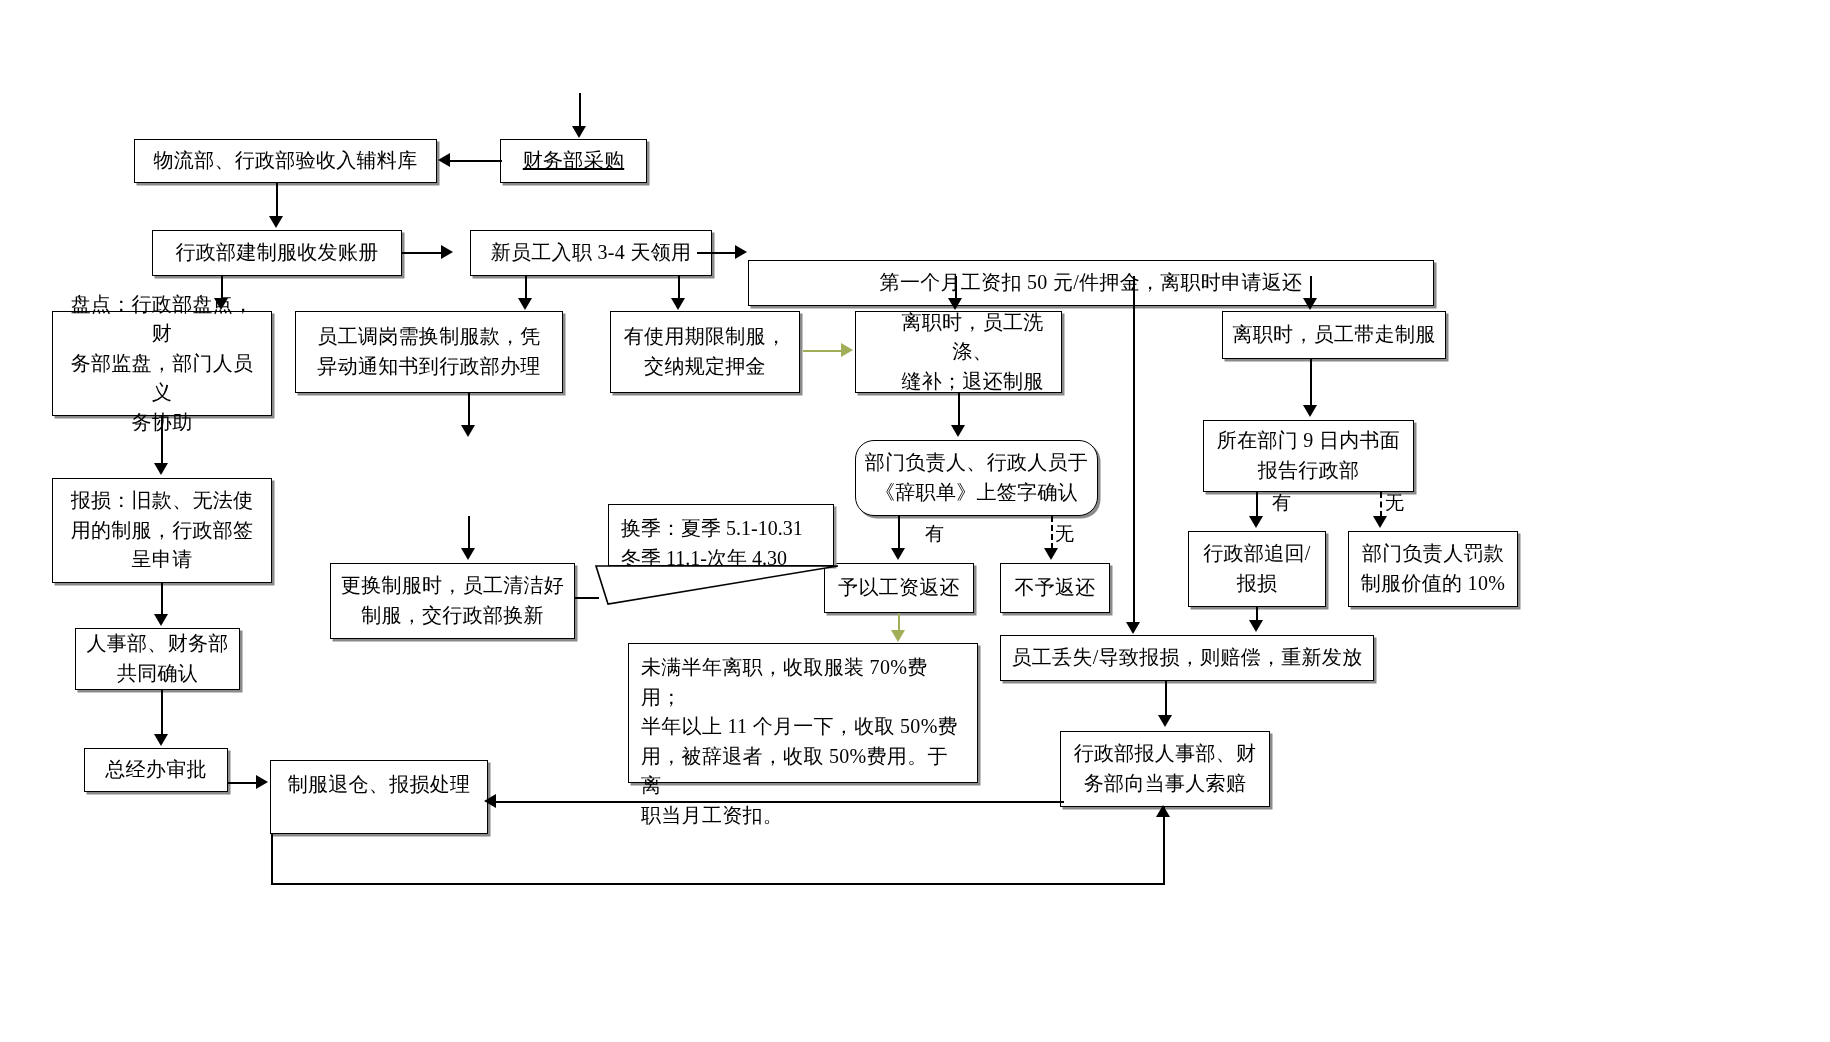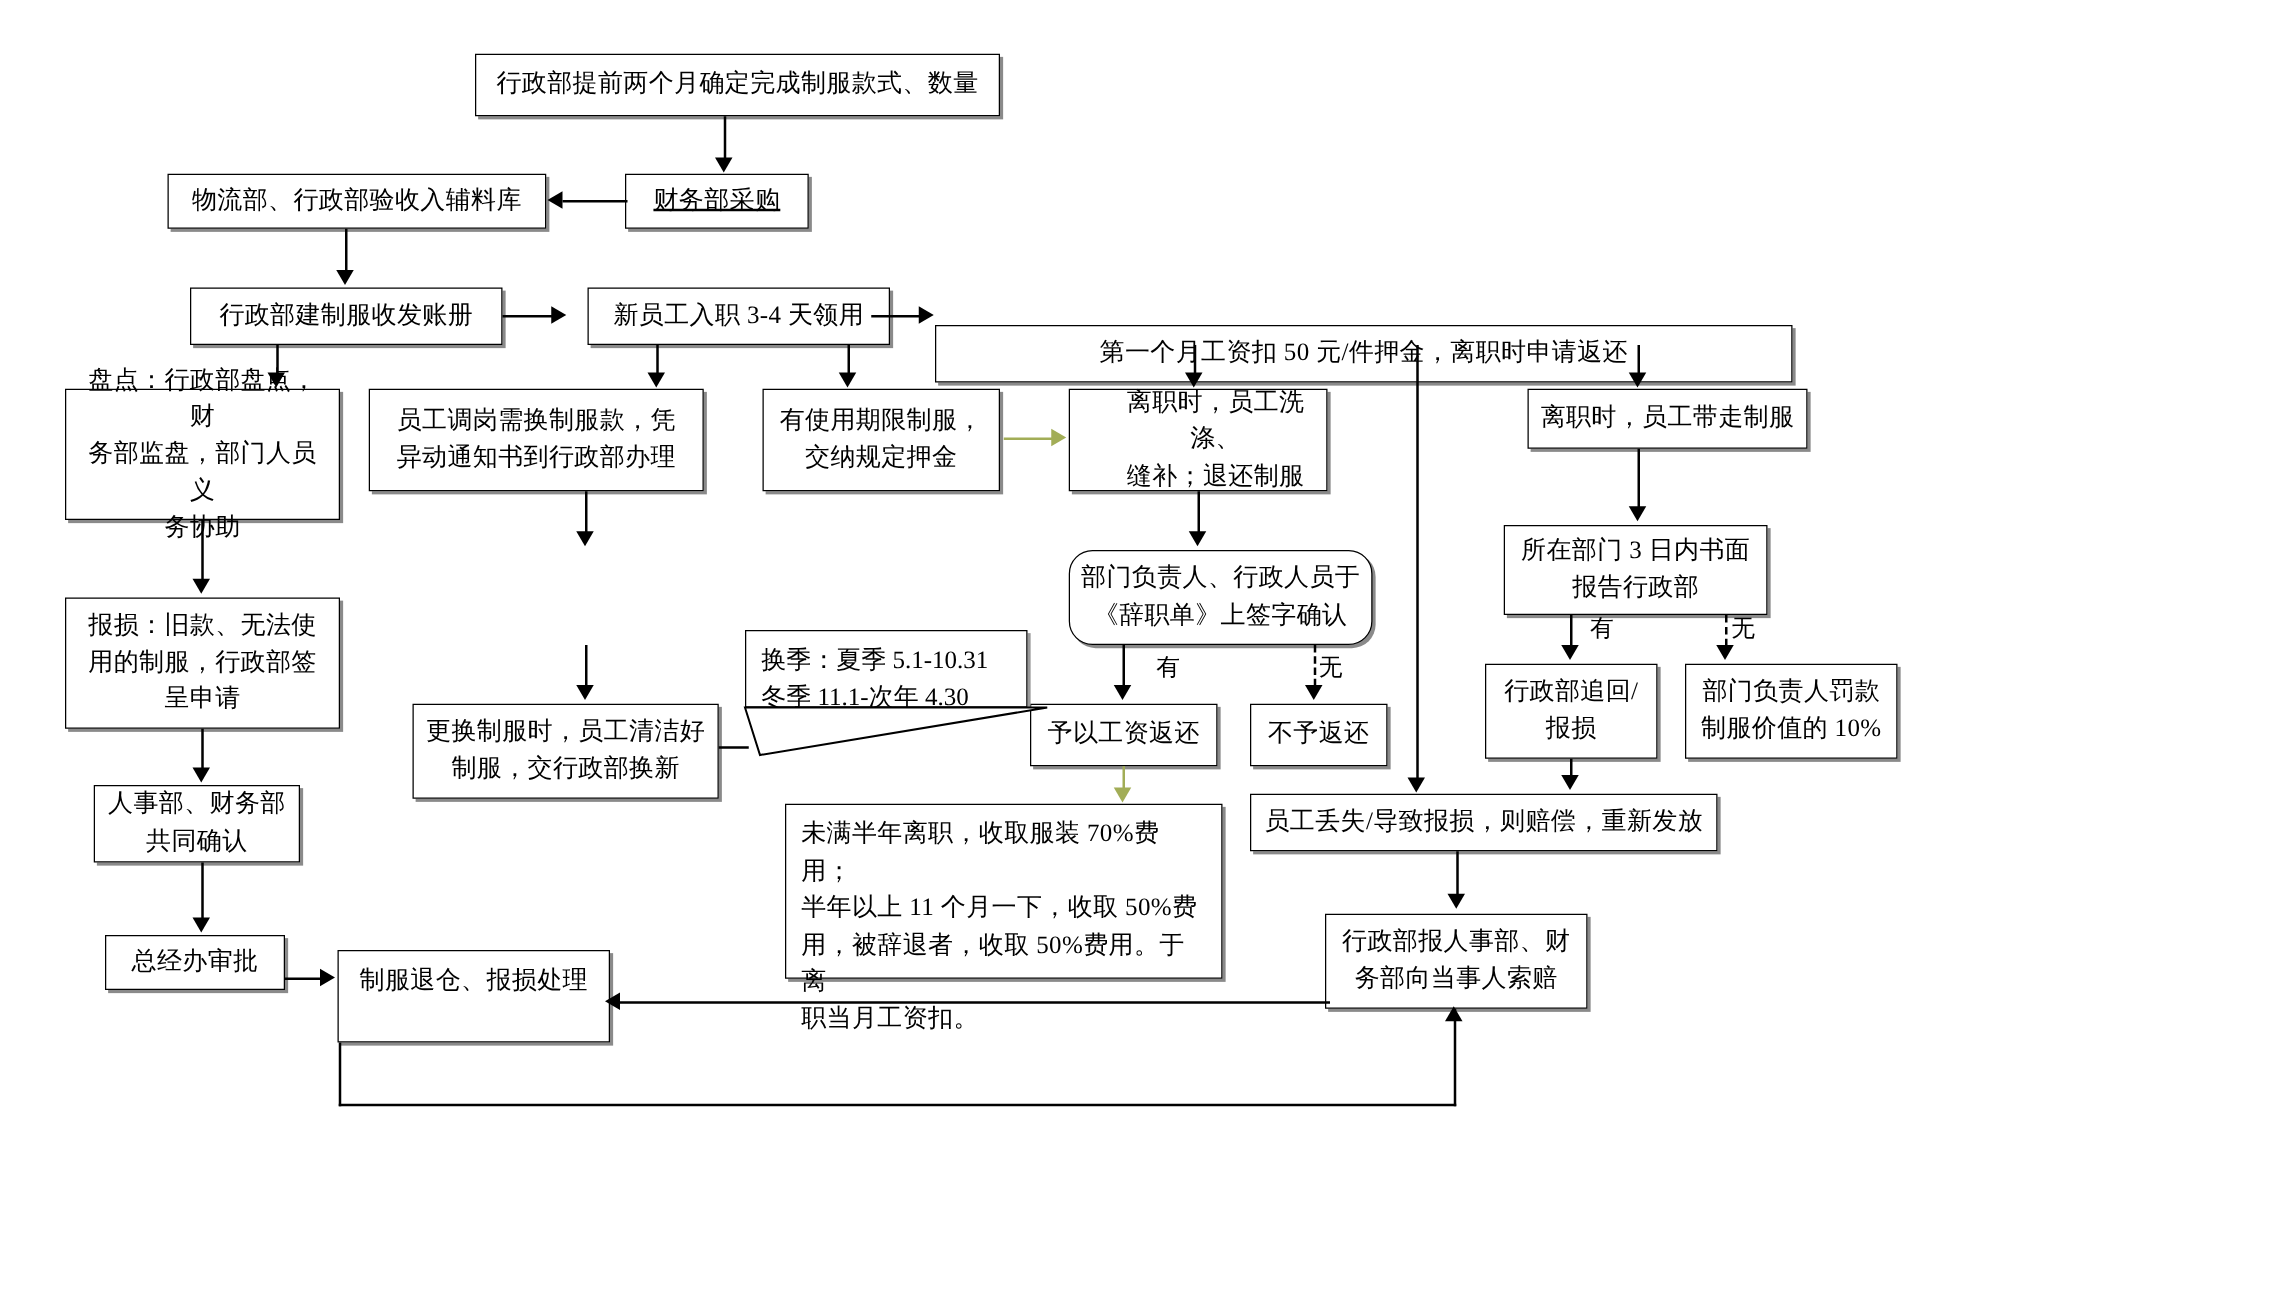--- a/index.html
+++ b/index.html
@@ -52,29 +52,29 @@
     position:absolute;
     box-sizing:border-box;
     border:1.4px solid #000;
     background:#fff;
     font-size:20px;
     line-height:1.5;
     padding:8px 10px 8px 12px;
     text-align:left;
     white-space:pre-line;
     box-shadow:2.5px 2.5px 0 0 #9a9a9a;
+    margin-left:12px;
   }
   .callout-tail{position:absolute;}
 </style>
 </head>
 <body>
 
 <div id="stage">
 
-  <div class="node shadow" style="left:380px;top:43px;width:420px;height:50px;">行政部提前两个月确定完成制服款式、数量</div>
 
   <div class="node shadow" style="left:500px;top:139px;width:147px;height:44px;text-decoration:underline;">财务部采购</div>
 
   <div class="node shadow" style="left:134px;top:139px;width:303px;height:44px;">物流部、行政部验收入辅料库</div>
 
   <div class="node shadow" style="left:152px;top:230px;width:250px;height:46px;">行政部建制服收发账册</div>
 
   <div class="node shadow" style="left:470px;top:230px;width:242px;height:46px;">新员工入职 3-4 天领用</div>
 
   <div class="node shadow" style="left:748px;top:230px;width:686px;height:46px;margin-top:30px;">第一个月工资扣 50 元/件押金，离职时申请返还</div>
@@ -91,21 +91,21 @@
 
   <div class="node shadow leftpad" style="left:855px;top:311px;width:207px;height:82px;padding-left:40px;">离职时，员工洗涤、
 缝补；退还制服</div>
 
   <div class="node shadow" style="left:1222px;top:311px;width:224px;height:48px;">离职时，员工带走制服</div>
 
 
   <div class="node shadow" style="left:855px;top:440px;width:243px;height:76px;border-radius:19px;">部门负责人、行政人员于
 《辞职单》上签字确认</div>
 
-  <div class="node shadow" style="left:1203px;top:420px;width:211px;height:72px;">所在部门 3 日内书面
+  <div class="node shadow" style="left:1203px;top:420px;width:211px;height:72px;">所在部门 9 日内书面
 报告行政部</div>
 
   <div class="node shadow leftpad" style="left:52px;top:478px;width:220px;height:105px;">报损：旧款、无法使
 用的制服，行政部签
 呈申请</div>
 
   <div class="node shadow" style="left:330px;top:563px;width:245px;height:76px;">更换制服时，员工清洁好
 制服，交行政部换新</div>
 
   <div class="node shadow" style="left:824px;top:563px;width:150px;height:50px;">予以工资返还</div>

